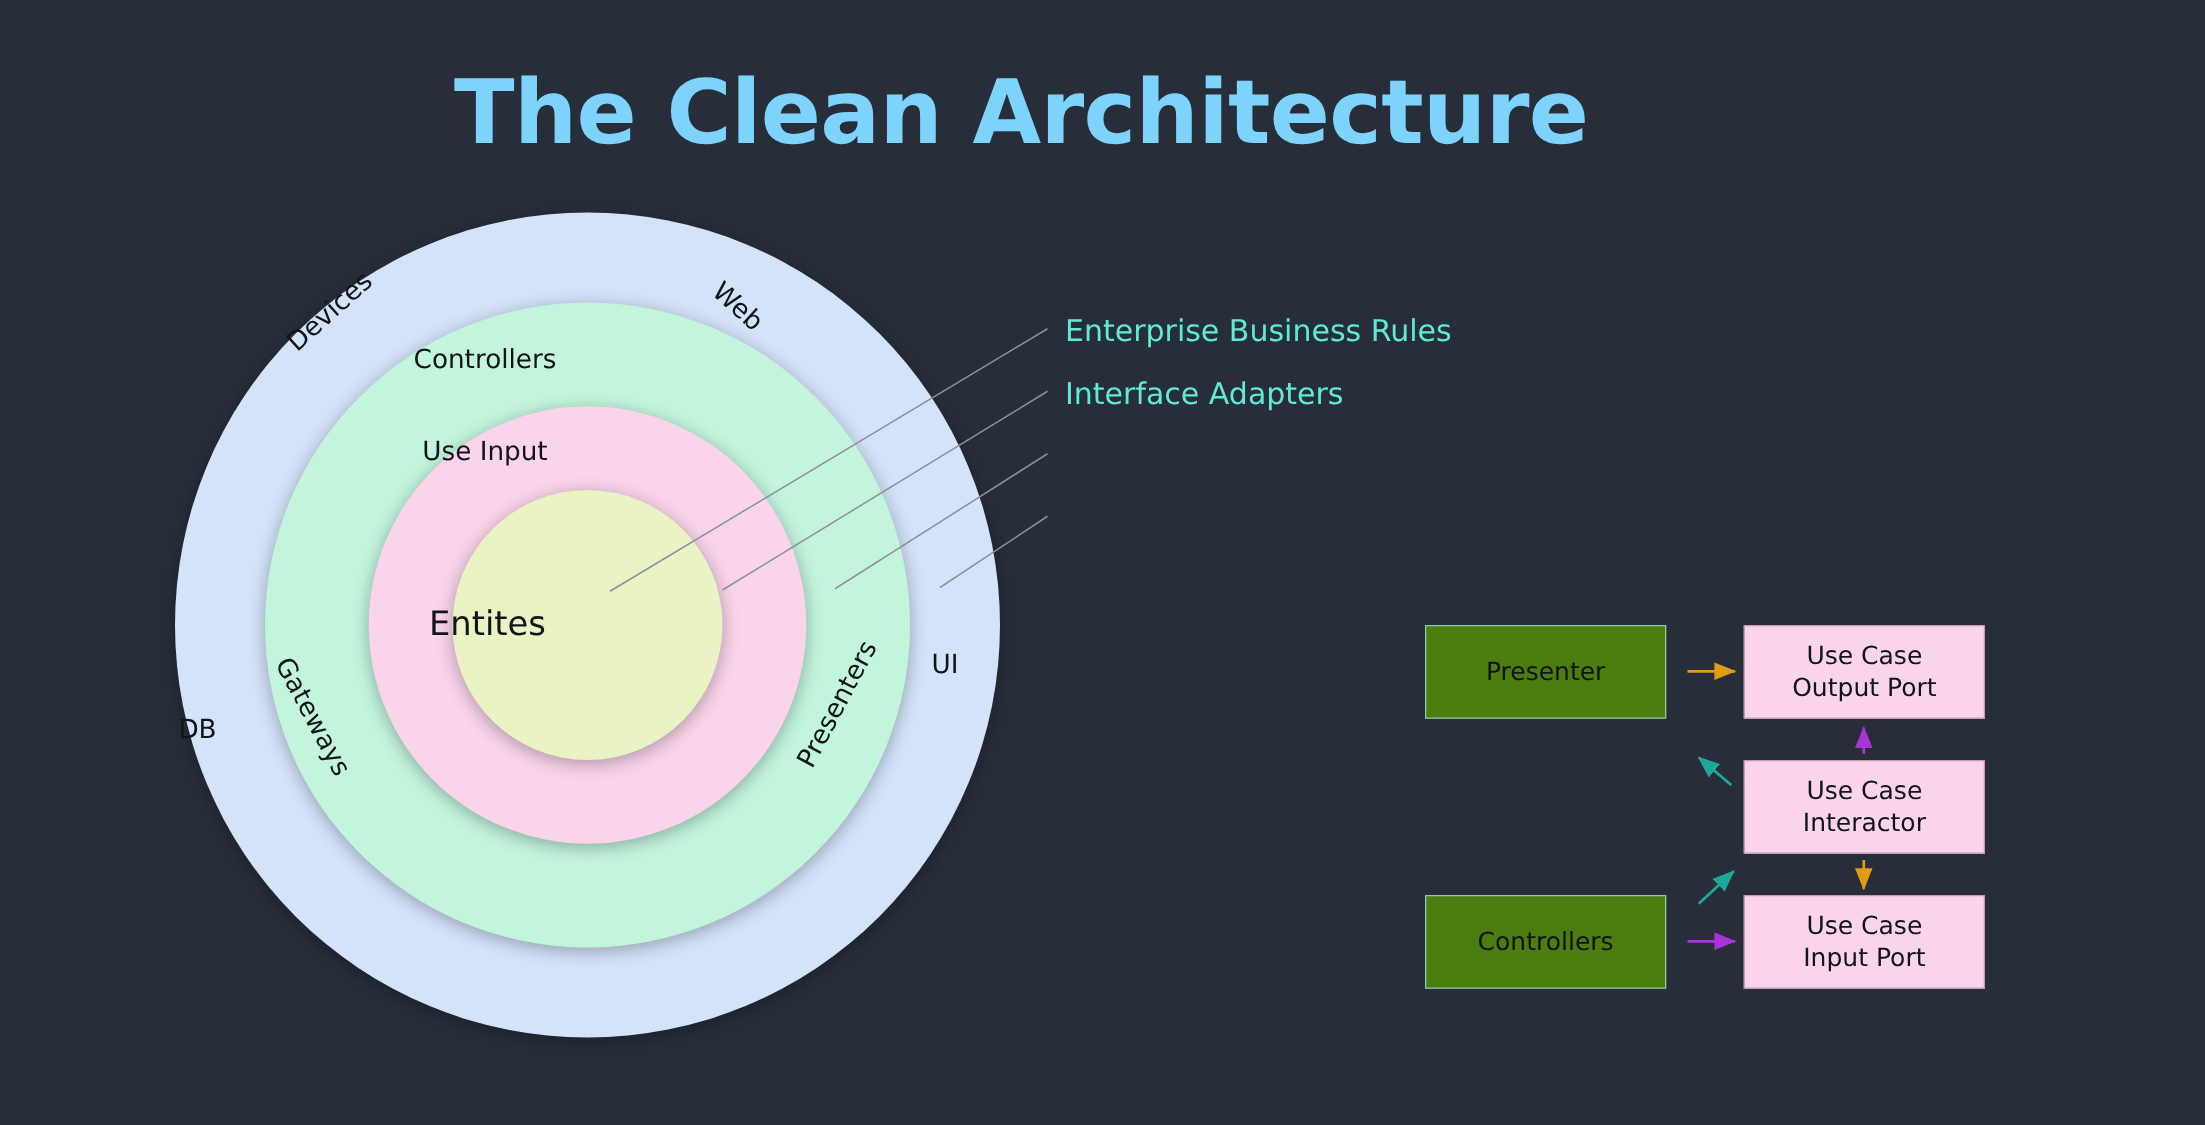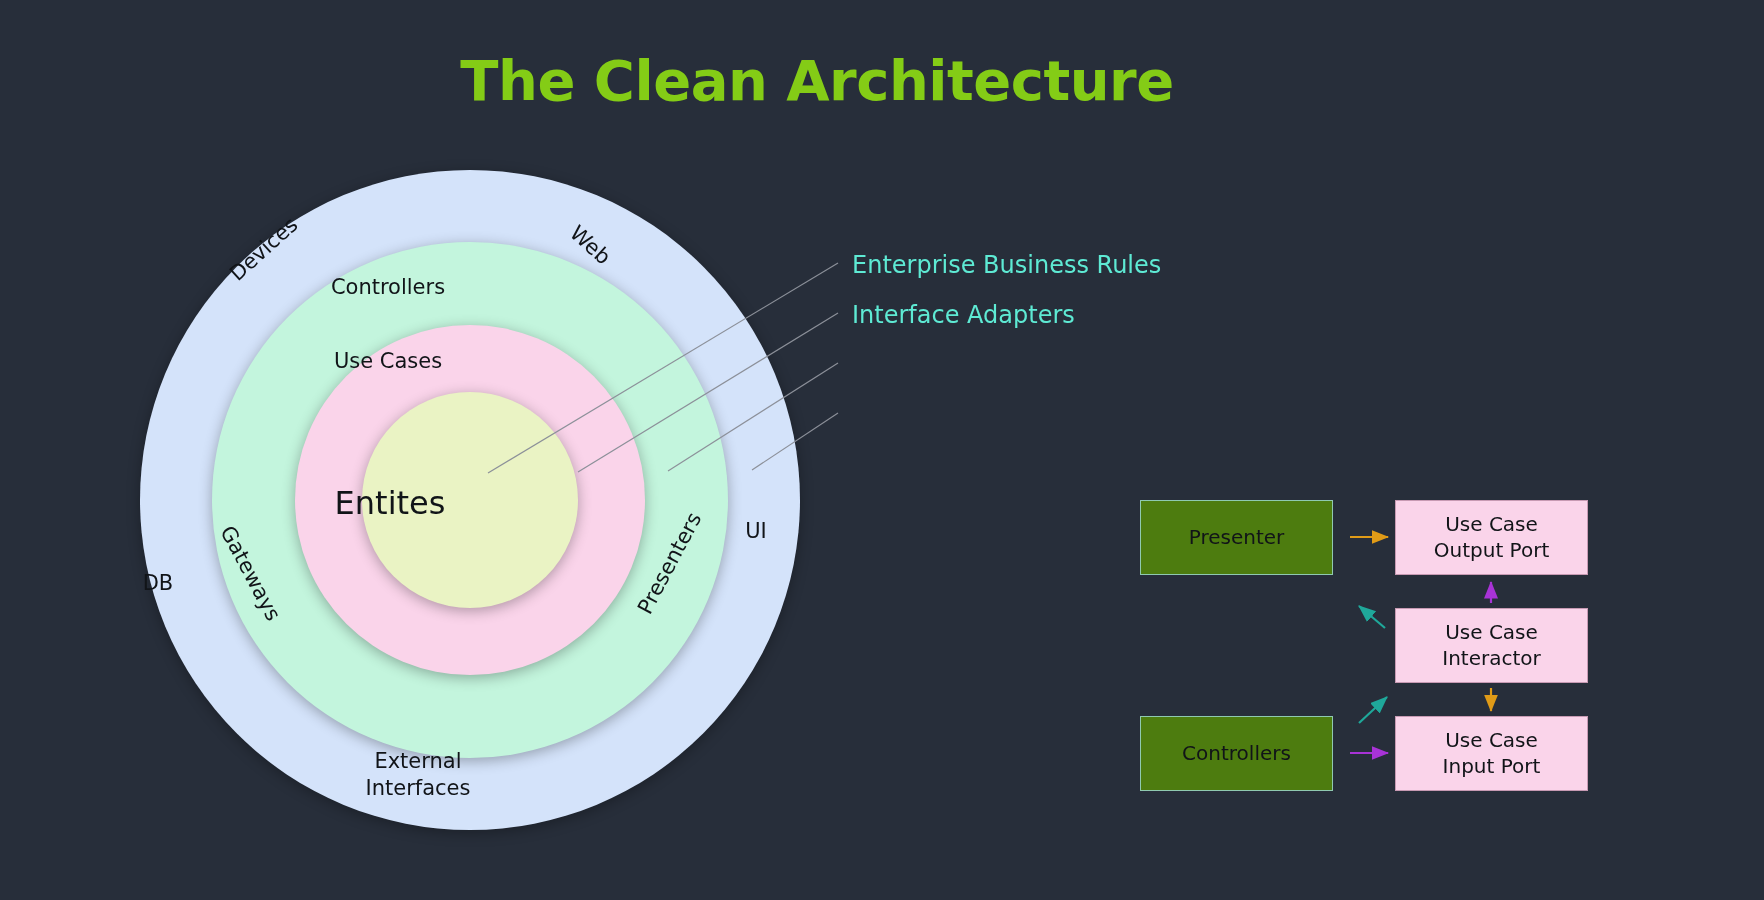--- a/index.html
+++ b/index.html
@@ -17,23 +17,23 @@
   }
 
   
   #title {
     position: absolute;
     left: 0; top: 48px;
     width: 1634px;
     text-align: center;
     font-family: "DejaVu Sans", sans-serif;
     font-weight: 700;
-    font-size: 56px;
+    font-size: 71px;
     letter-spacing: -0.5px;
-    color: #84cc16;
+    color: #7dd3fc;
     white-space: nowrap;
   }
 
   
   #circles {
     position: absolute;
     left: 140px; top: 170px;
     width: 660px; height: 660px;
   }
   .ring {
@@ -61,21 +61,21 @@
   .ring-label {
     position: absolute;
     color: #111418;
     font-size: 21px;
     font-family: "DejaVu Sans", sans-serif;
     white-space: pre;
     text-align: center;
     line-height: 1.28;
     pointer-events: none;
   }
-  .ring-label.big { font-size: 32px; }
+  .ring-label.big { font-size: 27px; }
 
   
   #leaders {
     position: absolute;
     left: 0; top: 0;
     width: 1764px; height: 900px;
     pointer-events: none;
   }
   #legend {
     position: absolute;
@@ -142,30 +142,28 @@
     <div class="ring" id="ring-entities"></div>
 
     <div class="ring-label" style="left:44px; top:66px; width:160px; transform:rotate(-42deg);">Devices</div>
 
     <div class="ring-label" style="left:370px; top:62px; width:160px; transform:rotate(42deg);">Web</div>
 
     <div class="ring-label" style="left:576px; top:348px; width:80px;">UI</div>
 
     <div class="ring-label" style="left:-22px; top:400px; width:80px;">DB</div>
 
-    <div class="ring-label" style="left:198px; top:578px; width:160px;">External
-Interfaces</div>
 
     <div class="ring-label" style="left:168px; top:104px; width:160px;">Controllers</div>
 
     <div class="ring-label" style="left:30px; top:390px; width:160px; transform:rotate(62deg);">Gateways</div>
 
     <div class="ring-label" style="left:450px; top:380px; width:160px; transform:rotate(-62deg);">Presenters</div>
 
-    <div class="ring-label" style="left:168px; top:178px; width:160px;">Use Cases</div>
+    <div class="ring-label" style="left:168px; top:178px; width:160px;">Use Input</div>
 
     <div class="ring-label big" style="left:170px; top:313px; width:160px;">Entites</div>
   </div>
 
   <svg id="leaders" viewBox="0 0 1764 900" width="1764" height="900">
     <g stroke="#8c9099" stroke-width="1.2" fill="none">
       <line x1="488" y1="473" x2="838" y2="263"></line>
       <line x1="578" y1="472" x2="838" y2="313"></line>
       <line x1="668" y1="471" x2="838" y2="363"></line>
       <line x1="752" y1="470" x2="838" y2="413"></line>

